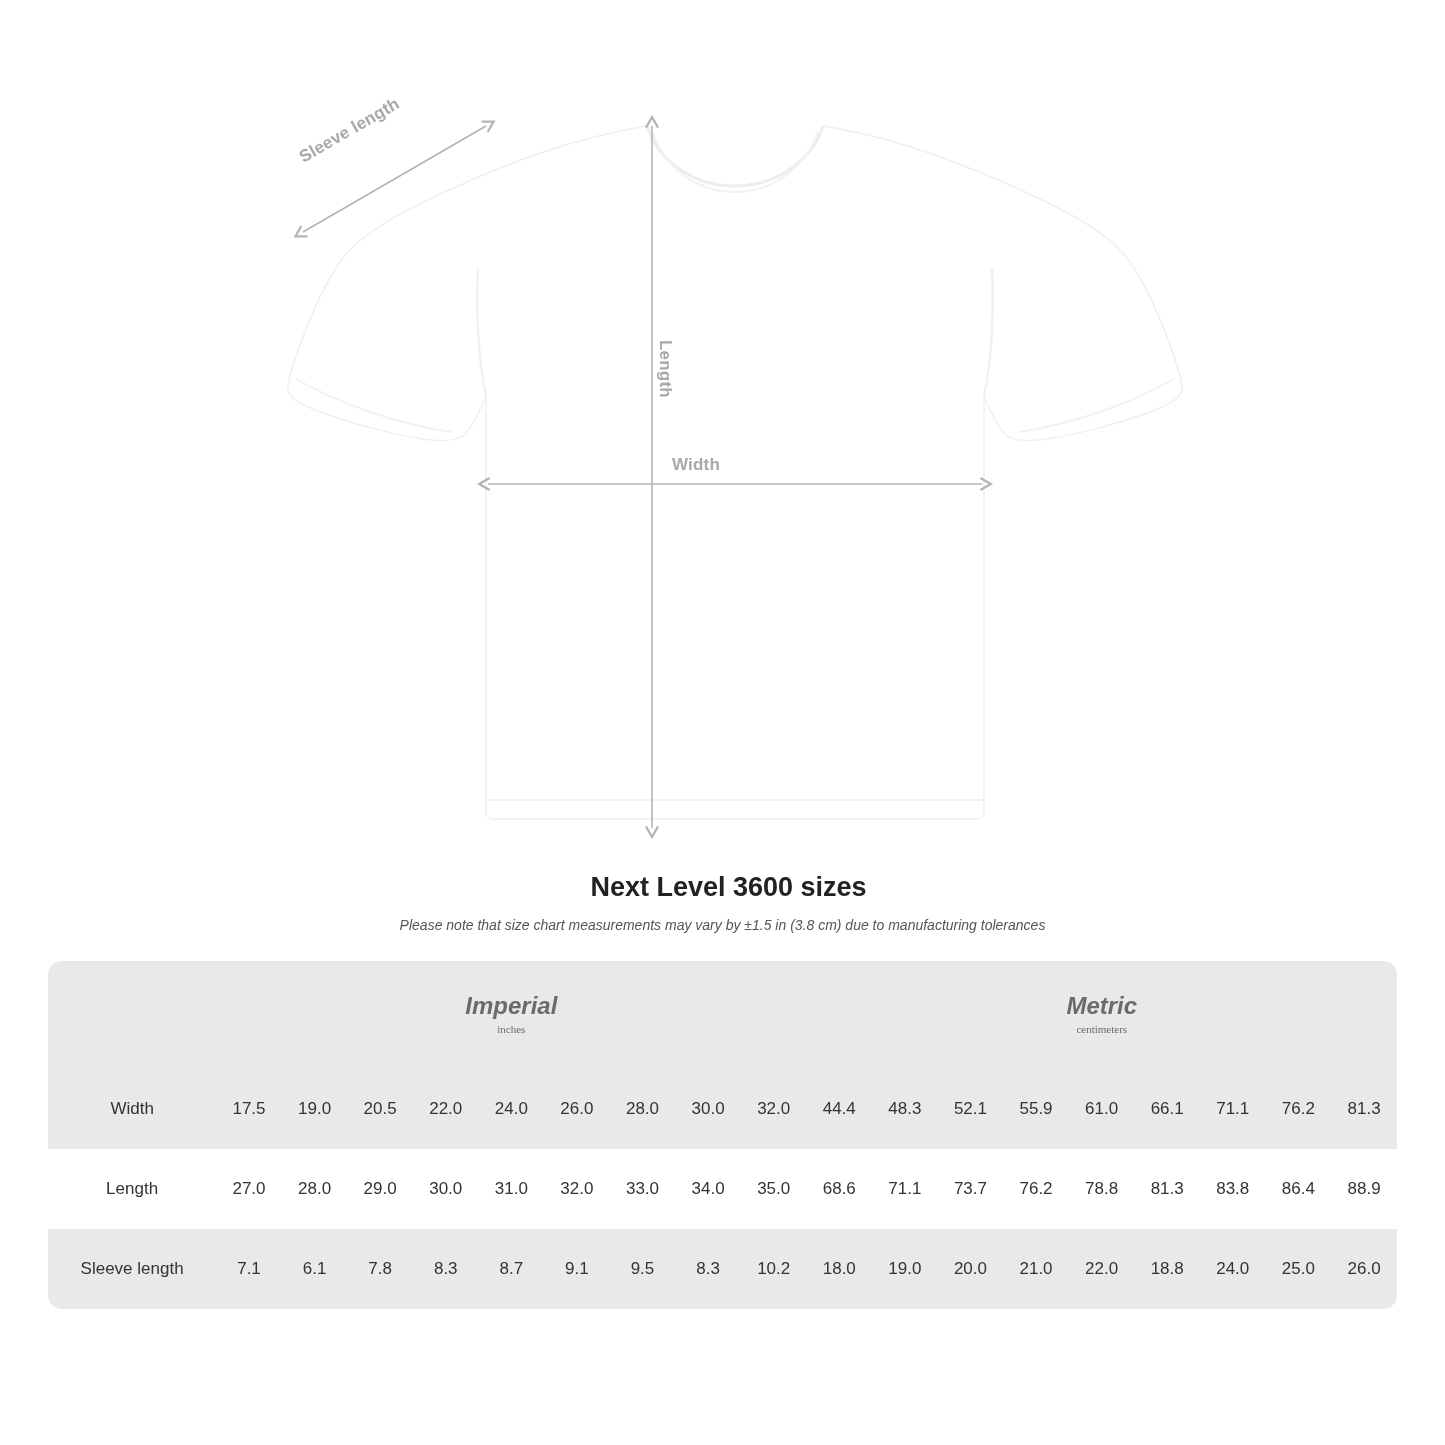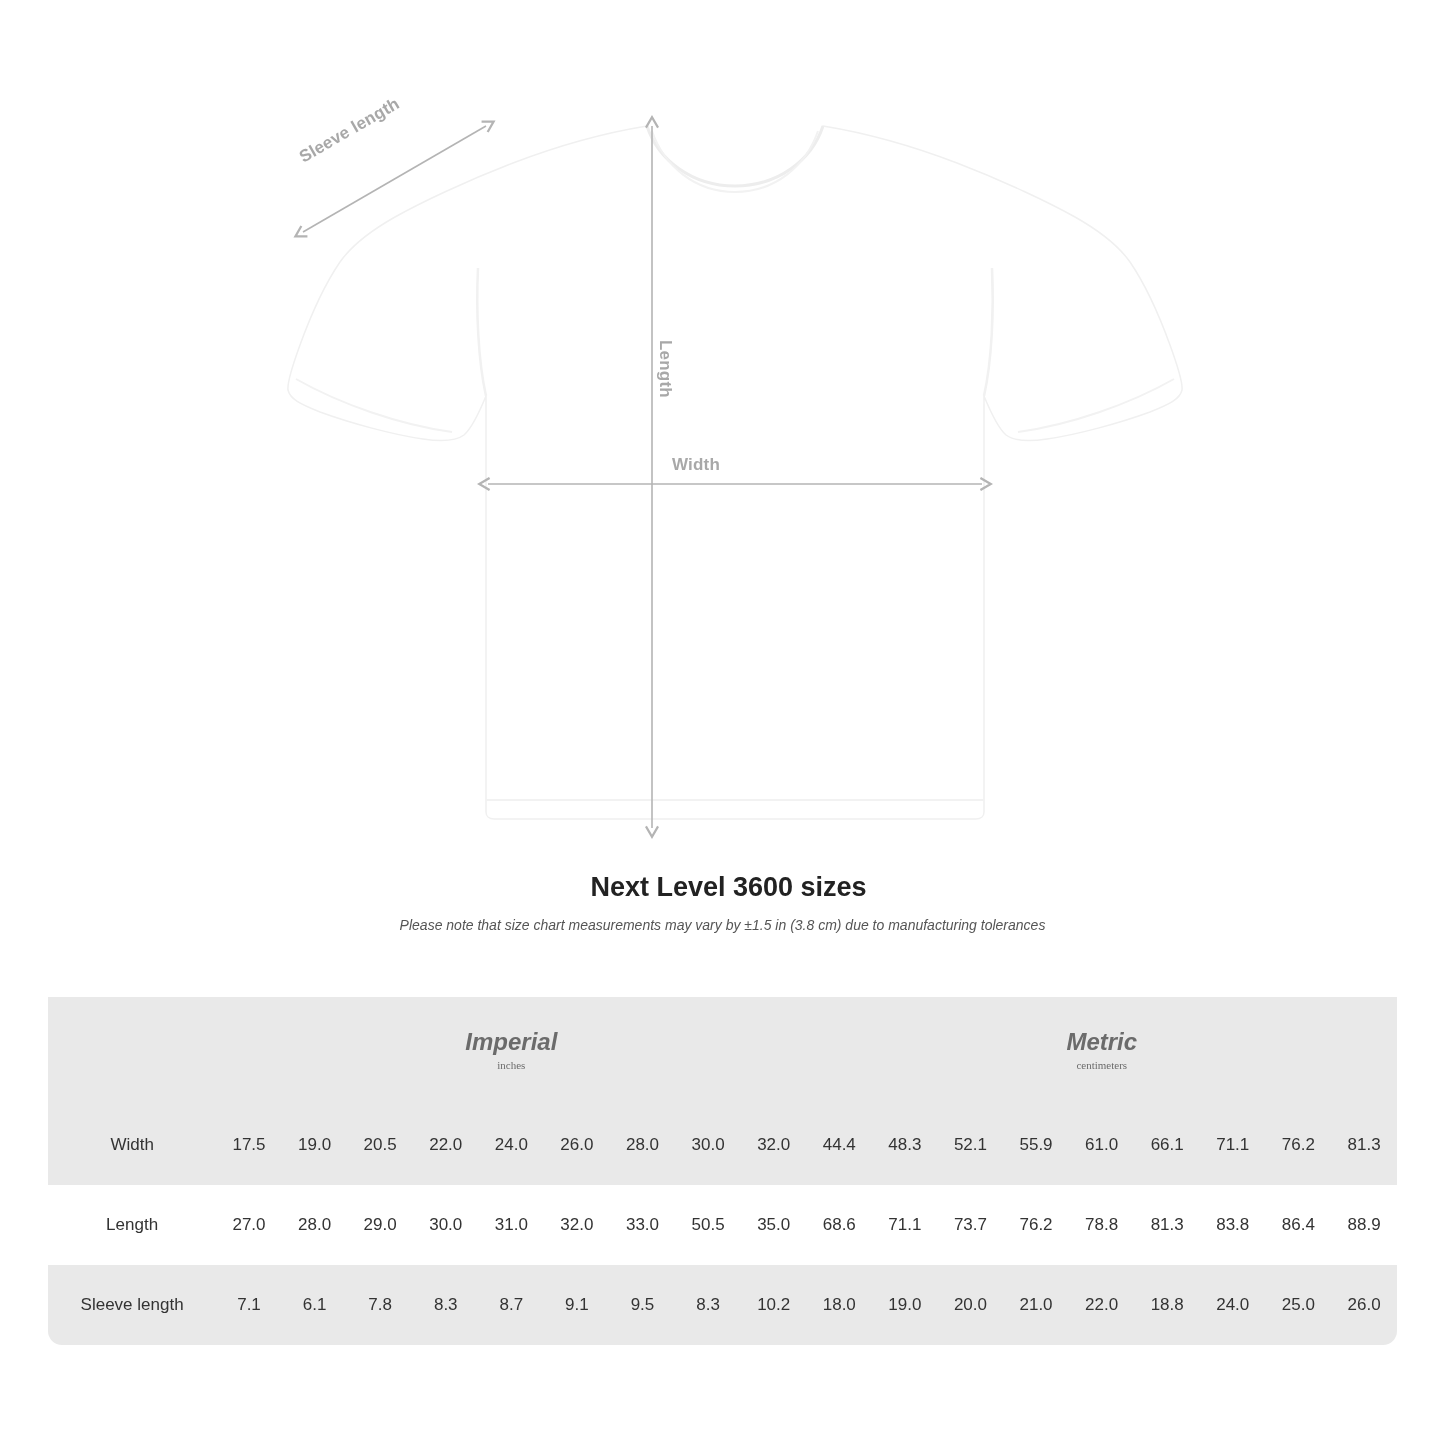--- a/index.html
+++ b/index.html
@@ -77,21 +77,20 @@
   
   .table-wrap {
     margin: 28px 48px 0 48px;
     border-radius: 14px;
     overflow: hidden;
   }
   table.size-table {
     width: 1349px;
     border-collapse: collapse;
     table-layout: fixed;
-    margin-top: 36px;
   }
   table.size-table td, table.size-table th {
     text-align: center;
     vertical-align: middle;
     font-size: 17px;
     color: #333333;
     font-weight: normal;
     padding: 0;
   }
   .unit-row td {
@@ -268,21 +267,21 @@
 
         <tr class="band-b">
           <td class="row-label">Length</td>
           <td>27.0</td>
           <td>28.0</td>
           <td>29.0</td>
           <td>30.0</td>
           <td>31.0</td>
           <td>32.0</td>
           <td>33.0</td>
-          <td>50.5</td>
+          <td>34.0</td>
           <td>35.0</td>
           <td>68.6</td>
           <td>71.1</td>
           <td>73.7</td>
           <td>76.2</td>
           <td>78.8</td>
           <td>81.3</td>
           <td>83.8</td>
           <td>86.4</td>
           <td>88.9</td>

